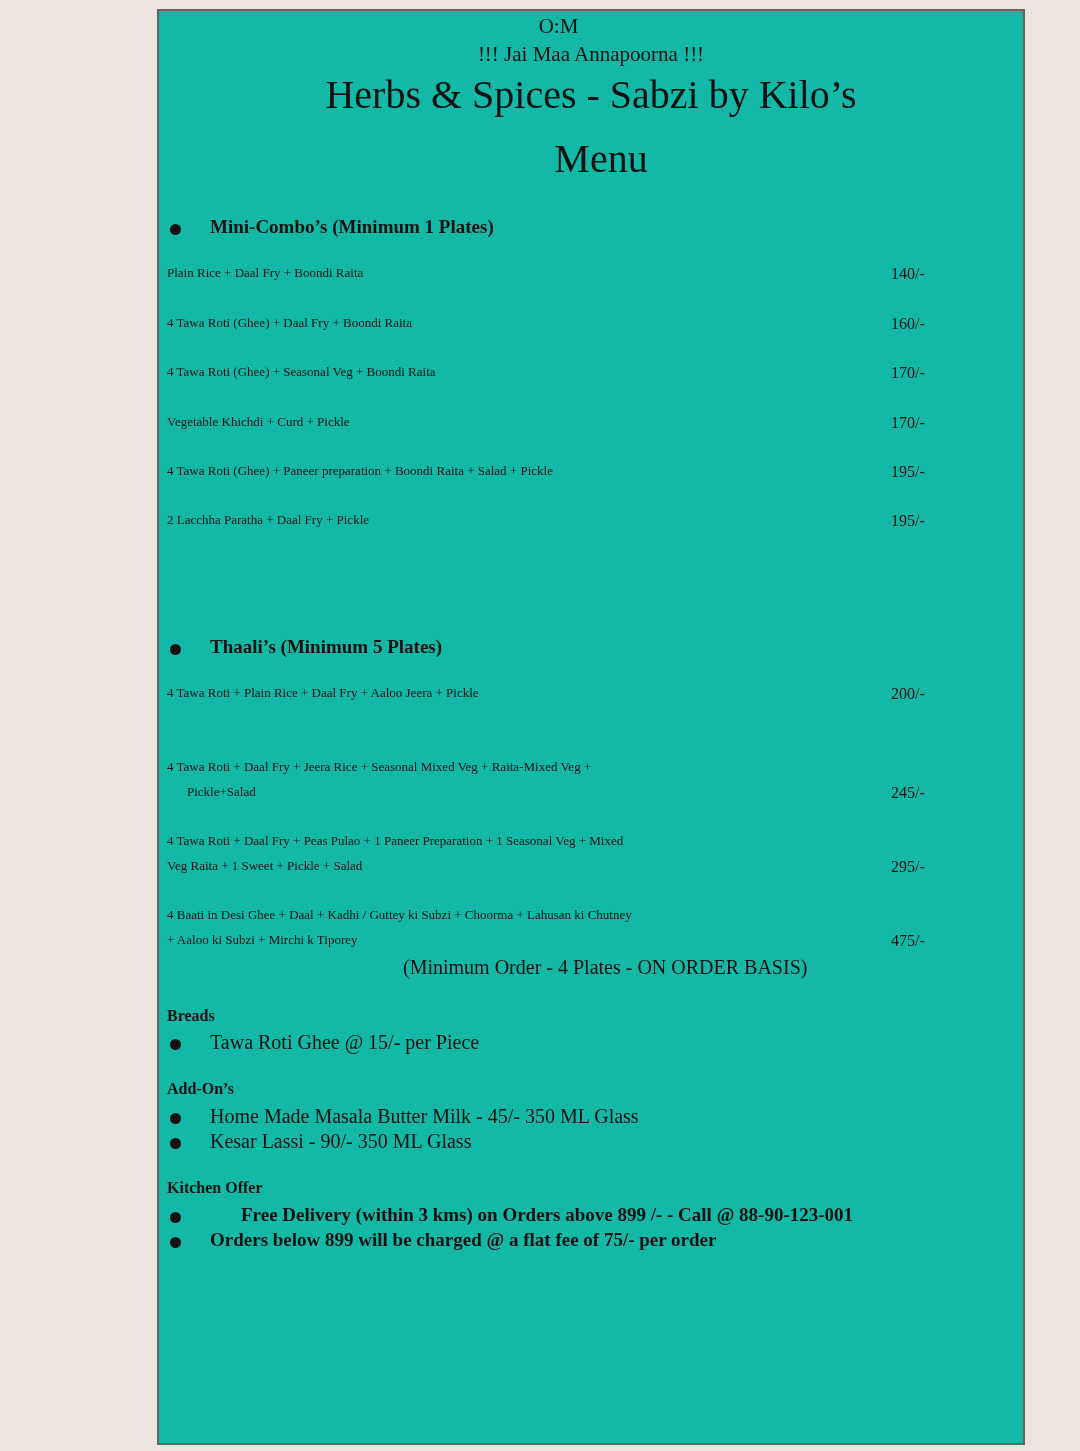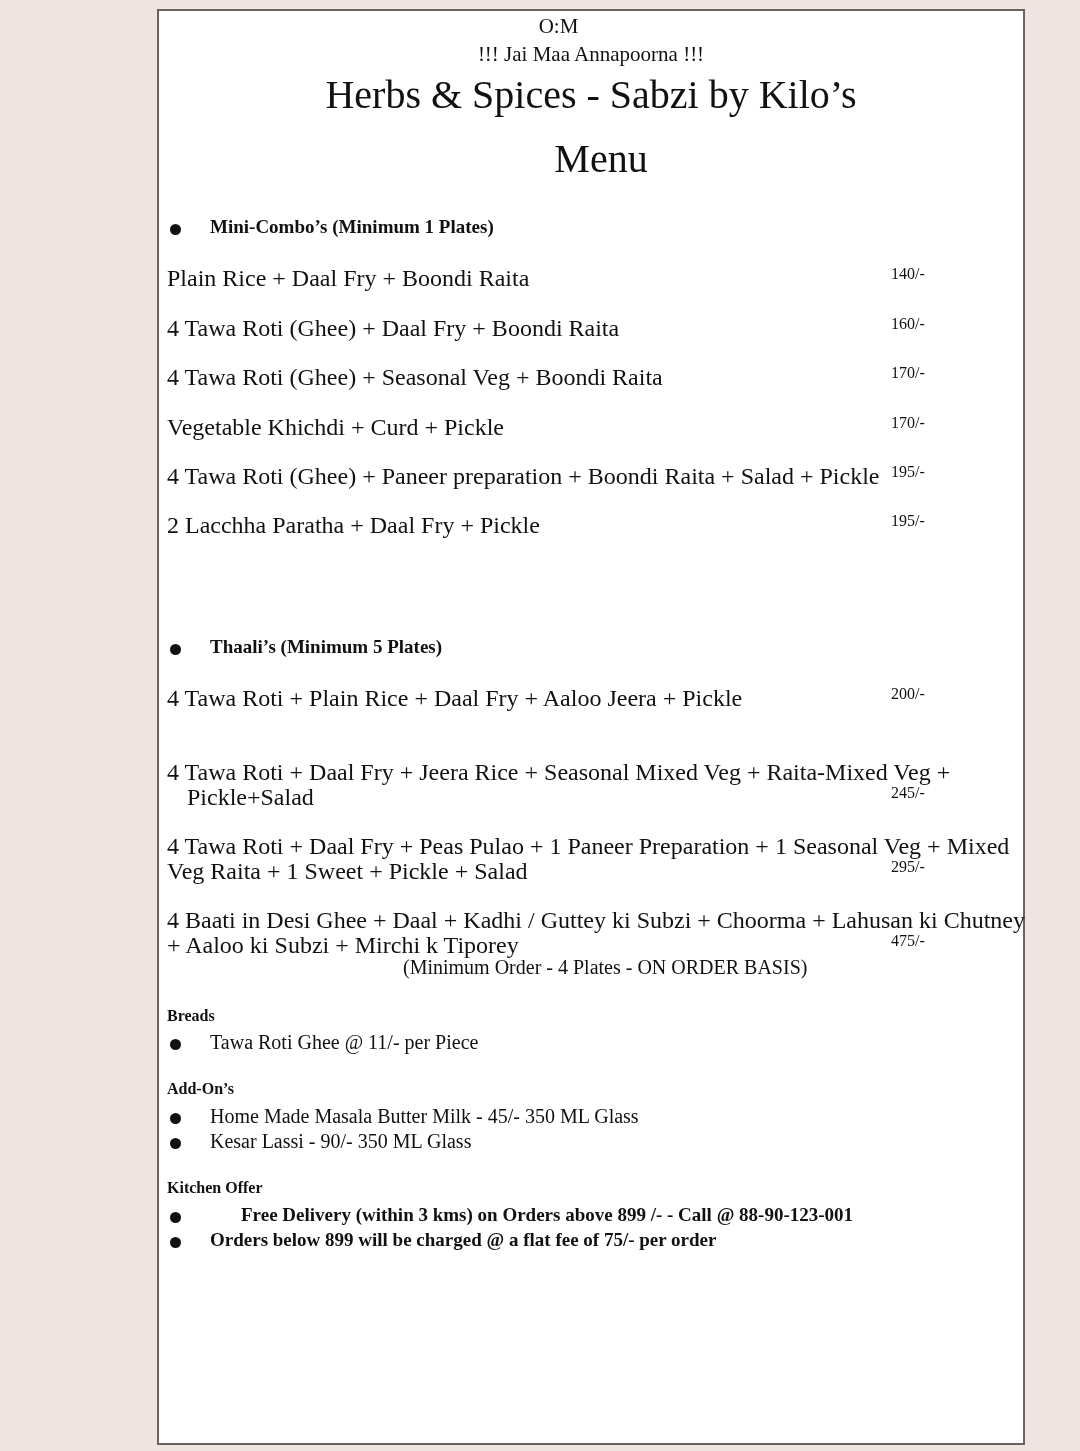--- a/index.html
+++ b/index.html
@@ -2,34 +2,34 @@
 <html><head>
   <meta charset="utf-8">
   <style>
     html, body { margin:0; padding:0; }
     body {
       width:1080px; height:1451px; background:#EEE5E0; position:relative; overflow:hidden;
       font-family:"Liberation Serif","DejaVu Serif",serif; color:#111;
     }
     .page {
       position:absolute; left:157px; top:9px; width:868px; height:1436px;
-      border:2px solid #6B635E; box-sizing:border-box; background:#ffffff;
+      border:2px solid #6B635E; box-sizing:border-box; background:#14b8a6;
     }
     .abs { position:absolute; white-space:nowrap; }
     .center { left:0; right:0; text-align:center; }
     .om { top:3px; font-size:21px; padding-right:65px; }
     .jai { top:31px; font-size:21px; }
     .title { font-size:40px; line-height:48px; }
     .t1 { top:60px; }
     .t2 { top:124px;margin-left:20px; }
     .bullet {
       position:absolute; width:11px; height:11px; border-radius:50%; background:#111;
     }
     .sec-head { font-weight:bold; font-size:19px; }
-    .item { font-size:24px; left:8px; }
+    .item { font-size:13px; left:8px; }
     .price { font-size:16px; left:732px; }
     .sub { font-weight:bold; font-size:16px; left:8px; }
     .list-text { font-size:20px; left:51px; }
     .offer { font-weight:bold; font-size:19px; }
   </style>
 </head>
 <body>
 
 <div class="page">
 
@@ -73,21 +73,21 @@
   <div class="abs item" style="top:847px;">Veg Raita + 1 Sweet + Pickle + Salad</div>
   <div class="abs price" style="top:847px;">295/-</div>
 
   <div class="abs item" style="top:896px;">4 Baati in Desi Ghee + Daal + Kadhi / Guttey ki Subzi  + Choorma + Lahusan ki Chutney</div>
   <div class="abs item" style="top:921px;">+ Aaloo ki Subzi + Mirchi k Tiporey</div>
   <div class="abs price" style="top:921px;">475/-</div>
   <div class="abs" style="top:945px;left:216px;font-size:20px;margin-left:28px;">(Minimum Order - 4 Plates - ON ORDER BASIS)</div>
 
   <div class="abs sub" style="top:996px;">Breads</div>
   <span class="bullet" style="left:11px;top:1028px;"></span>
-  <div class="abs list-text" style="top:1020px;">Tawa Roti Ghee @ 11/- per Piece</div>
+  <div class="abs list-text" style="top:1020px;">Tawa Roti Ghee @ 15/- per Piece</div>
 
   <div class="abs sub" style="top:1069px;">Add-On’s</div>
   <span class="bullet" style="left:11px;top:1102px;"></span>
   <div class="abs list-text" style="top:1094px;">Home Made Masala Butter Milk - 45/- 350 ML Glass</div>
   <span class="bullet" style="left:11px;top:1127px;"></span>
   <div class="abs list-text" style="top:1119px;">Kesar Lassi - 90/- 350 ML Glass</div>
 
   <div class="abs sub" style="top:1168px;">Kitchen Offer</div>
   <span class="bullet" style="left:11px;top:1201px;"></span>
   <div class="abs offer" style="top:1193px;left:82px;">Free Delivery (within 3 kms) on Orders above 899 /- - Call @ 88-90-123-001</div>

